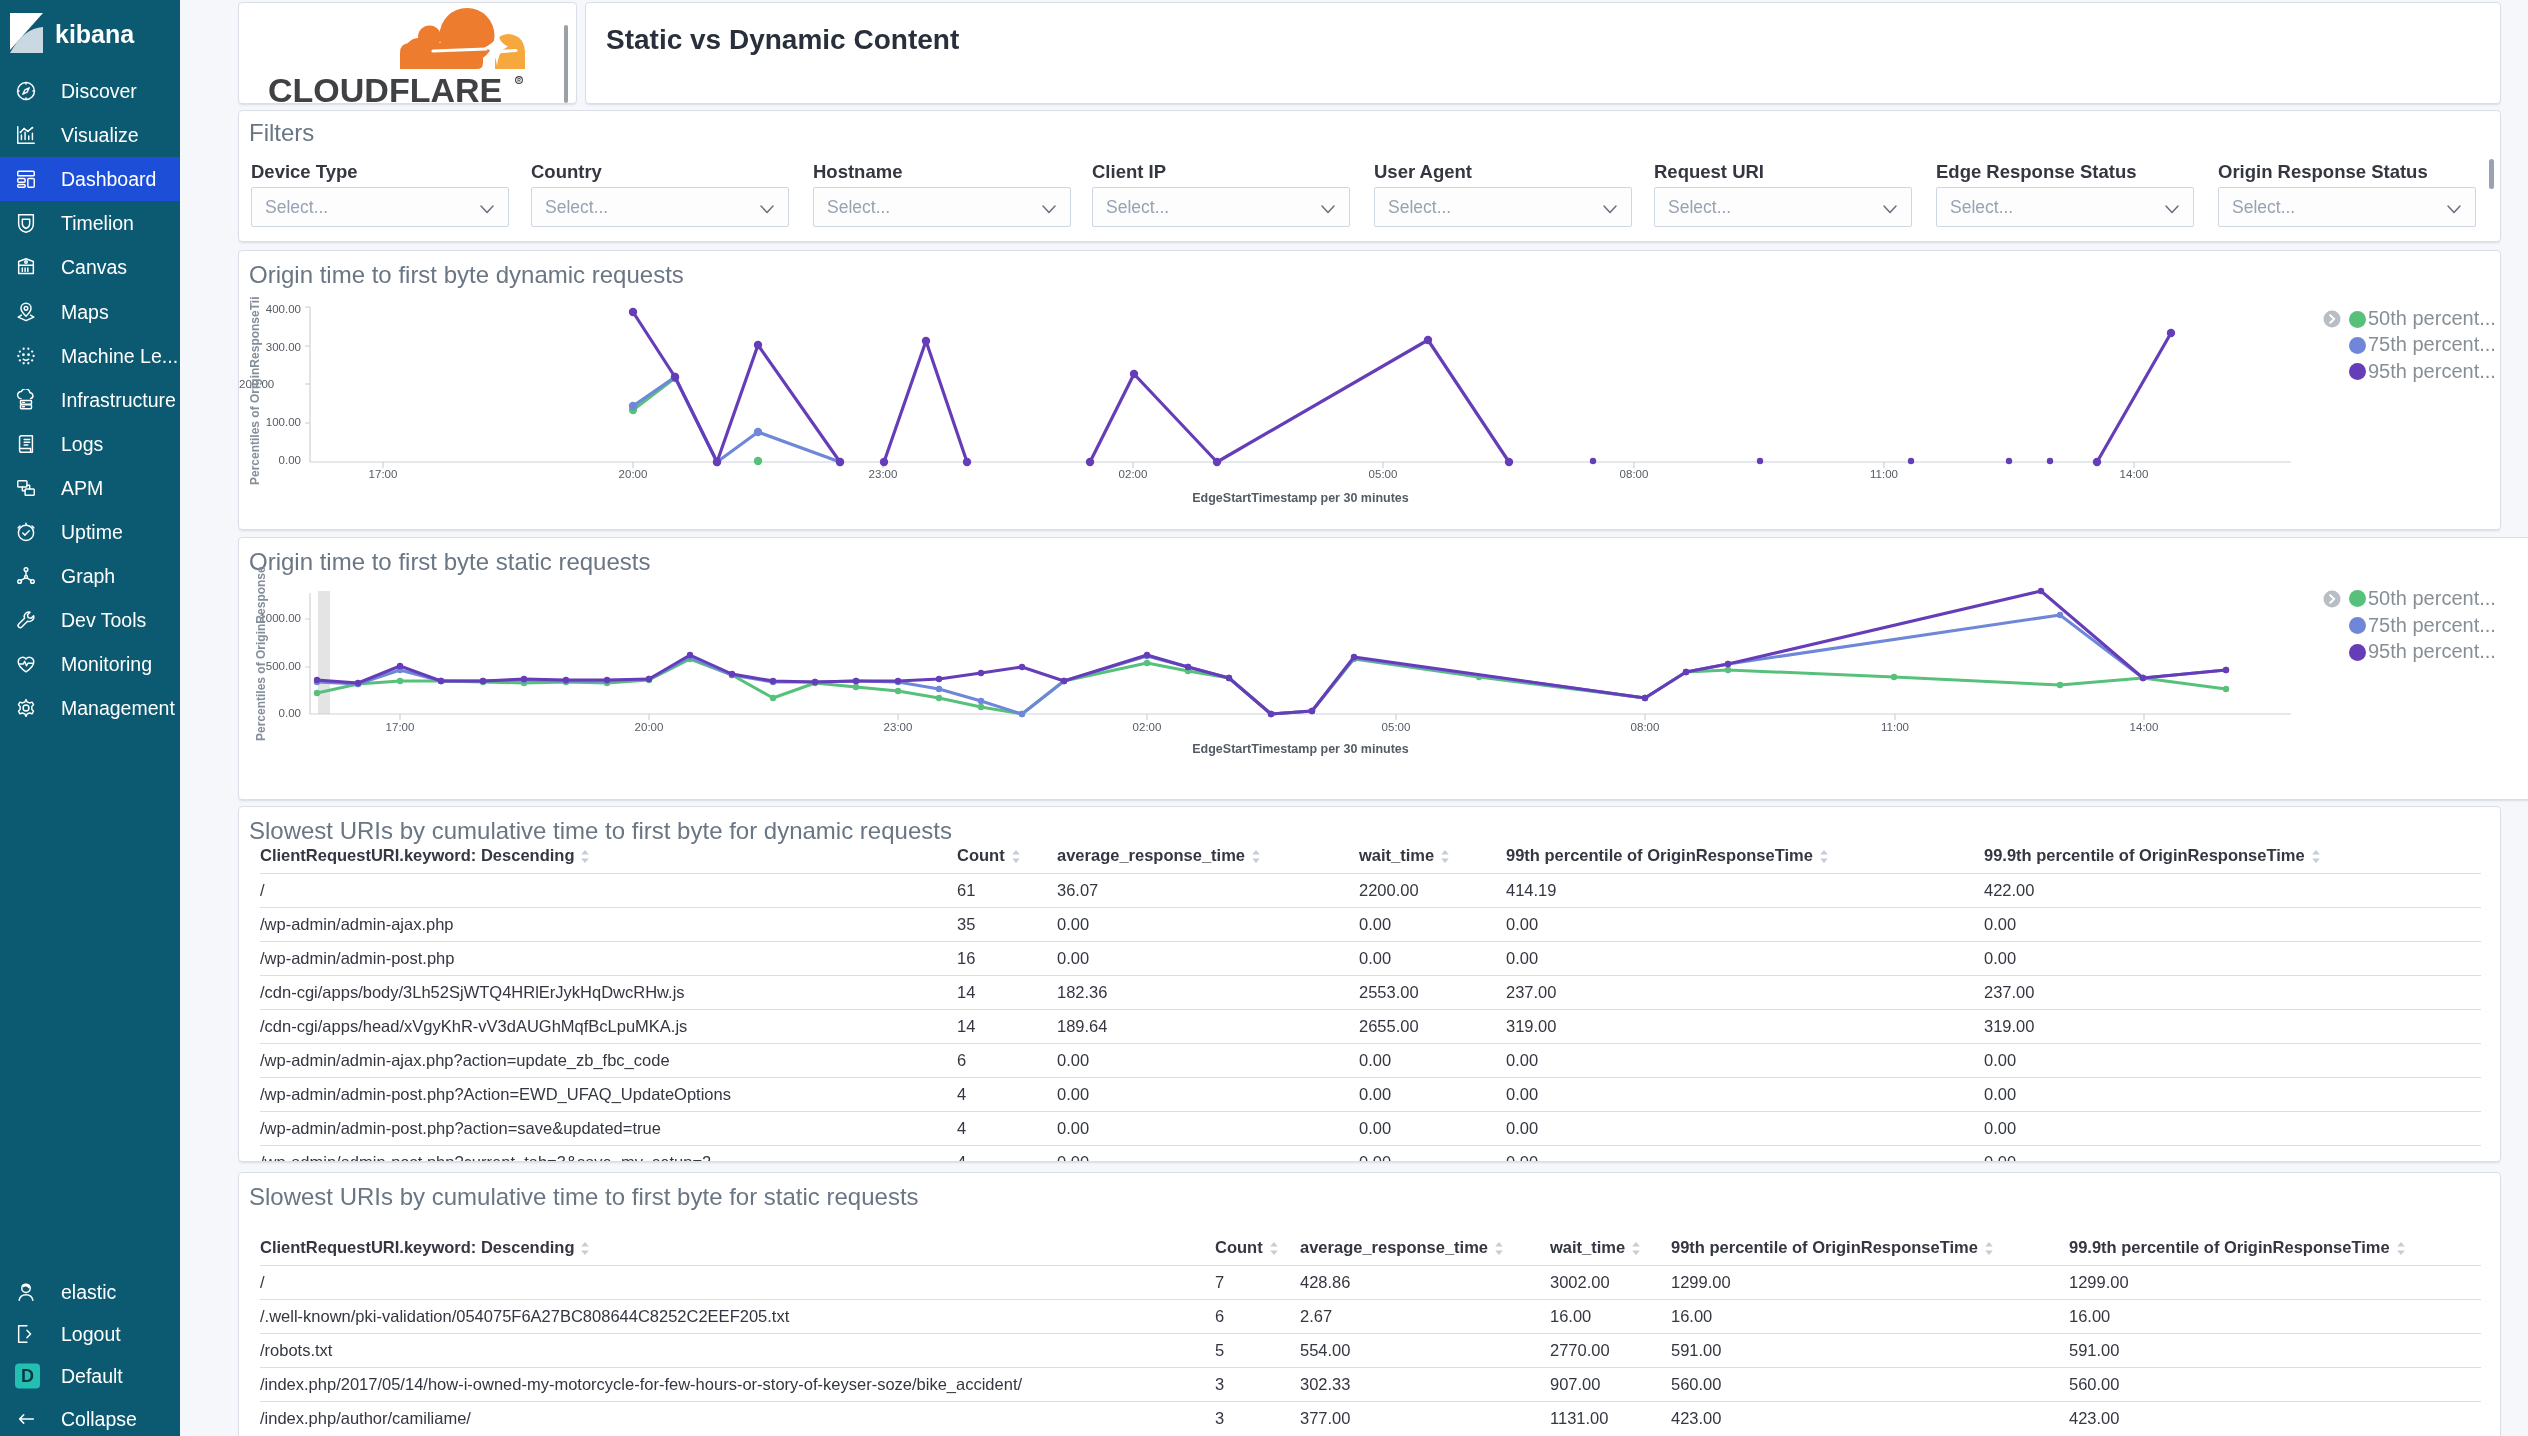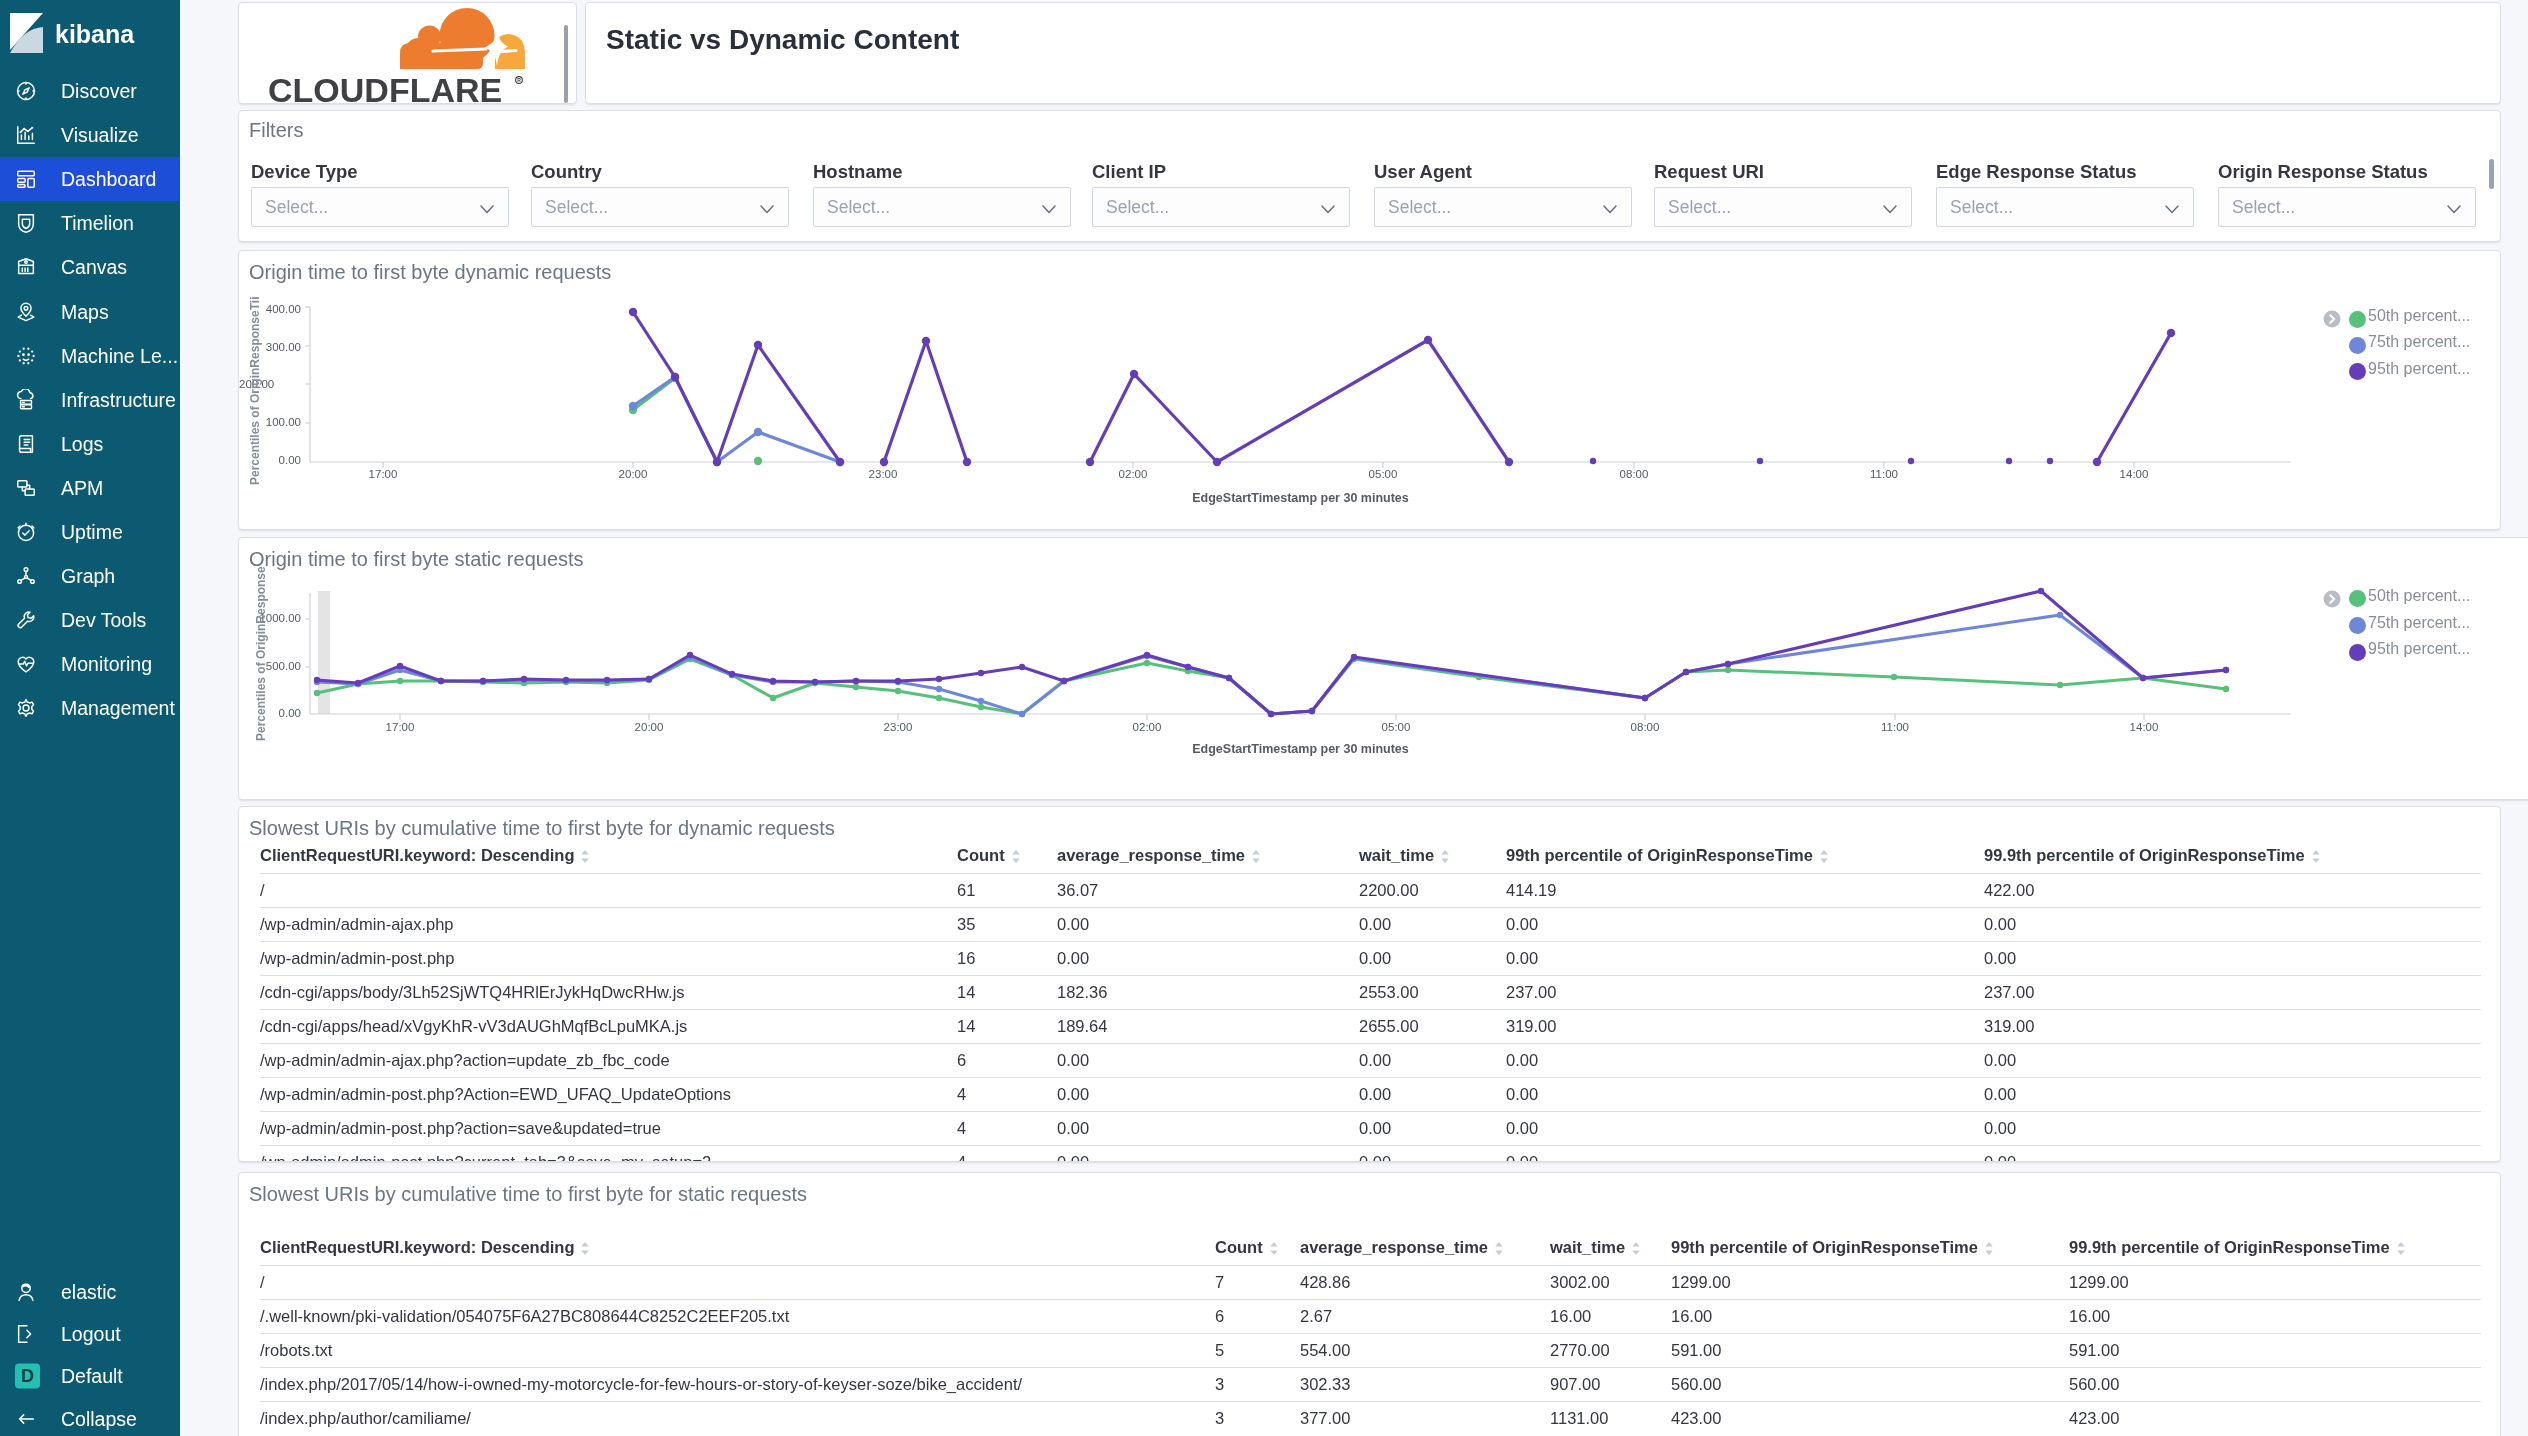--- a/index.html
+++ b/index.html
@@ -5,33 +5,33 @@
 * { margin:0; padding:0; box-sizing:border-box; }
 html,body { width:2528px; height:1436px; overflow:hidden; }
 body { font-family:"Liberation Sans", sans-serif; background:#f5f7fa; position:relative; }
 #sidebar { position:absolute; left:0; top:0; width:180px; height:1436px; background:#0c5a72; z-index:5; }
 .nav { position:absolute; left:0; width:180px; height:44px; color:#fff; }
 .nav .ic { position:absolute; left:15px; top:50%; transform:translateY(-50%); width:22px; height:22px; }
 .nav .ic svg { width:22px; height:22px; display:block; }
 .nav .tx { position:absolute; left:61px; top:50%; transform:translateY(-50%); font-size:19.5px; color:#fff; white-space:nowrap; }
 .nav.sel { background:#1d4ed8; }
 .panel { position:absolute; background:#fff; border:1px solid #d9dee8; border-radius:4px; box-shadow:0 2px 2px -1px rgba(152,162,179,0.3); }
-.ptitle { position:absolute; left:10px; top:10px; font-size:20px; color:#6a7684; }
+.ptitle { position:absolute; left:10px; top:10px; font-size:24px; color:#6a7684; }
 .flabel { position:absolute; font-size:18.5px; font-weight:bold; color:#343741; }
 .fsel { position:absolute; width:258px; height:40px; border:1px solid #cfd7e2; border-radius:2px; background:#fdfdfe; }
 .fsel span { position:absolute; left:13px; top:9px; font-size:17.5px; color:#98a2b3; }
 .fsel svg { position:absolute; right:12px; top:12px; }
 table.dt { border-collapse:collapse; font-size:16.5px; color:#343741; table-layout:fixed; }
 table.dt th { text-align:left; font-weight:bold; padding:0; height:34px; vertical-align:middle; overflow:hidden; white-space:nowrap; }
 table.dt td { padding:0; height:34px; vertical-align:middle; border-top:1px solid #d9dee8; overflow:hidden; white-space:nowrap; }
 .sorticon { display:inline-block; vertical-align:-3px; margin-left:6px; }
 .ticklabel { position:absolute; font-size:11.5px; color:#545b64; }
 .axcap { position:absolute; font-size:12.5px; font-weight:bold; color:#545b64; }
 .ylab { position:absolute; font-size:12px; font-weight:bold; color:#848e99; transform:rotate(-90deg); transform-origin:left top; white-space:nowrap; }
-.legrow { position:absolute; font-size:16px; color:#878f96; white-space:nowrap; }
+.legrow { position:absolute; font-size:20px; color:#878f96; white-space:nowrap; }
 </style>
 </head>
 <body>
 <div id="sidebar">
   <div id="klogo" style="position:absolute;left:10px;top:13px;width:33px;height:40px;"><svg viewBox="0 0 33 40" width="33" height="40">
         <path d="M0 40 C 10 22, 20 15, 33 14 L33 40 Z" fill="#c9d8e1"></path>
         <path d="M0 0 H33 L0 37 Z" fill="#ffffff"></path>
       </svg></div>
   <div style="position:absolute;left:55px;top:20px;font-size:25px;font-weight:bold;color:#fff;">kibana</div>
   <div class="nav" style="top:69px;">

